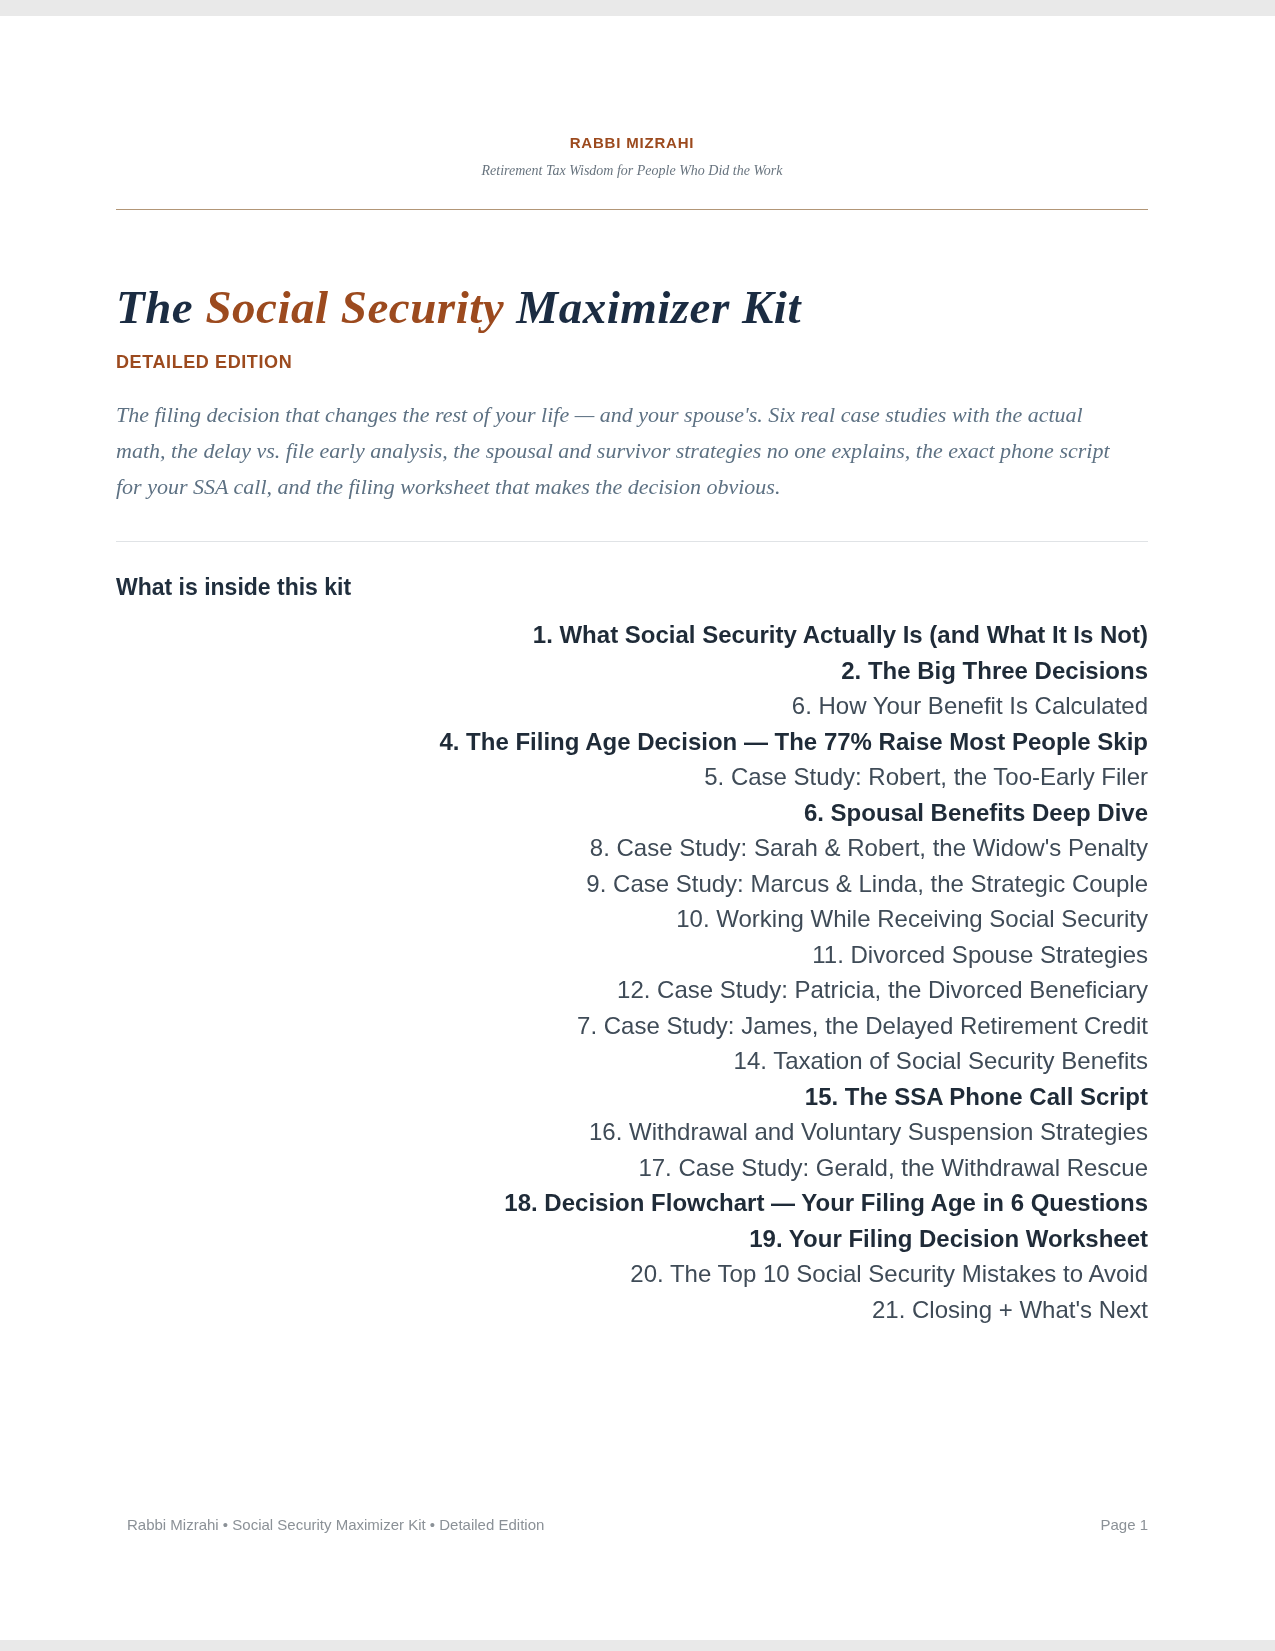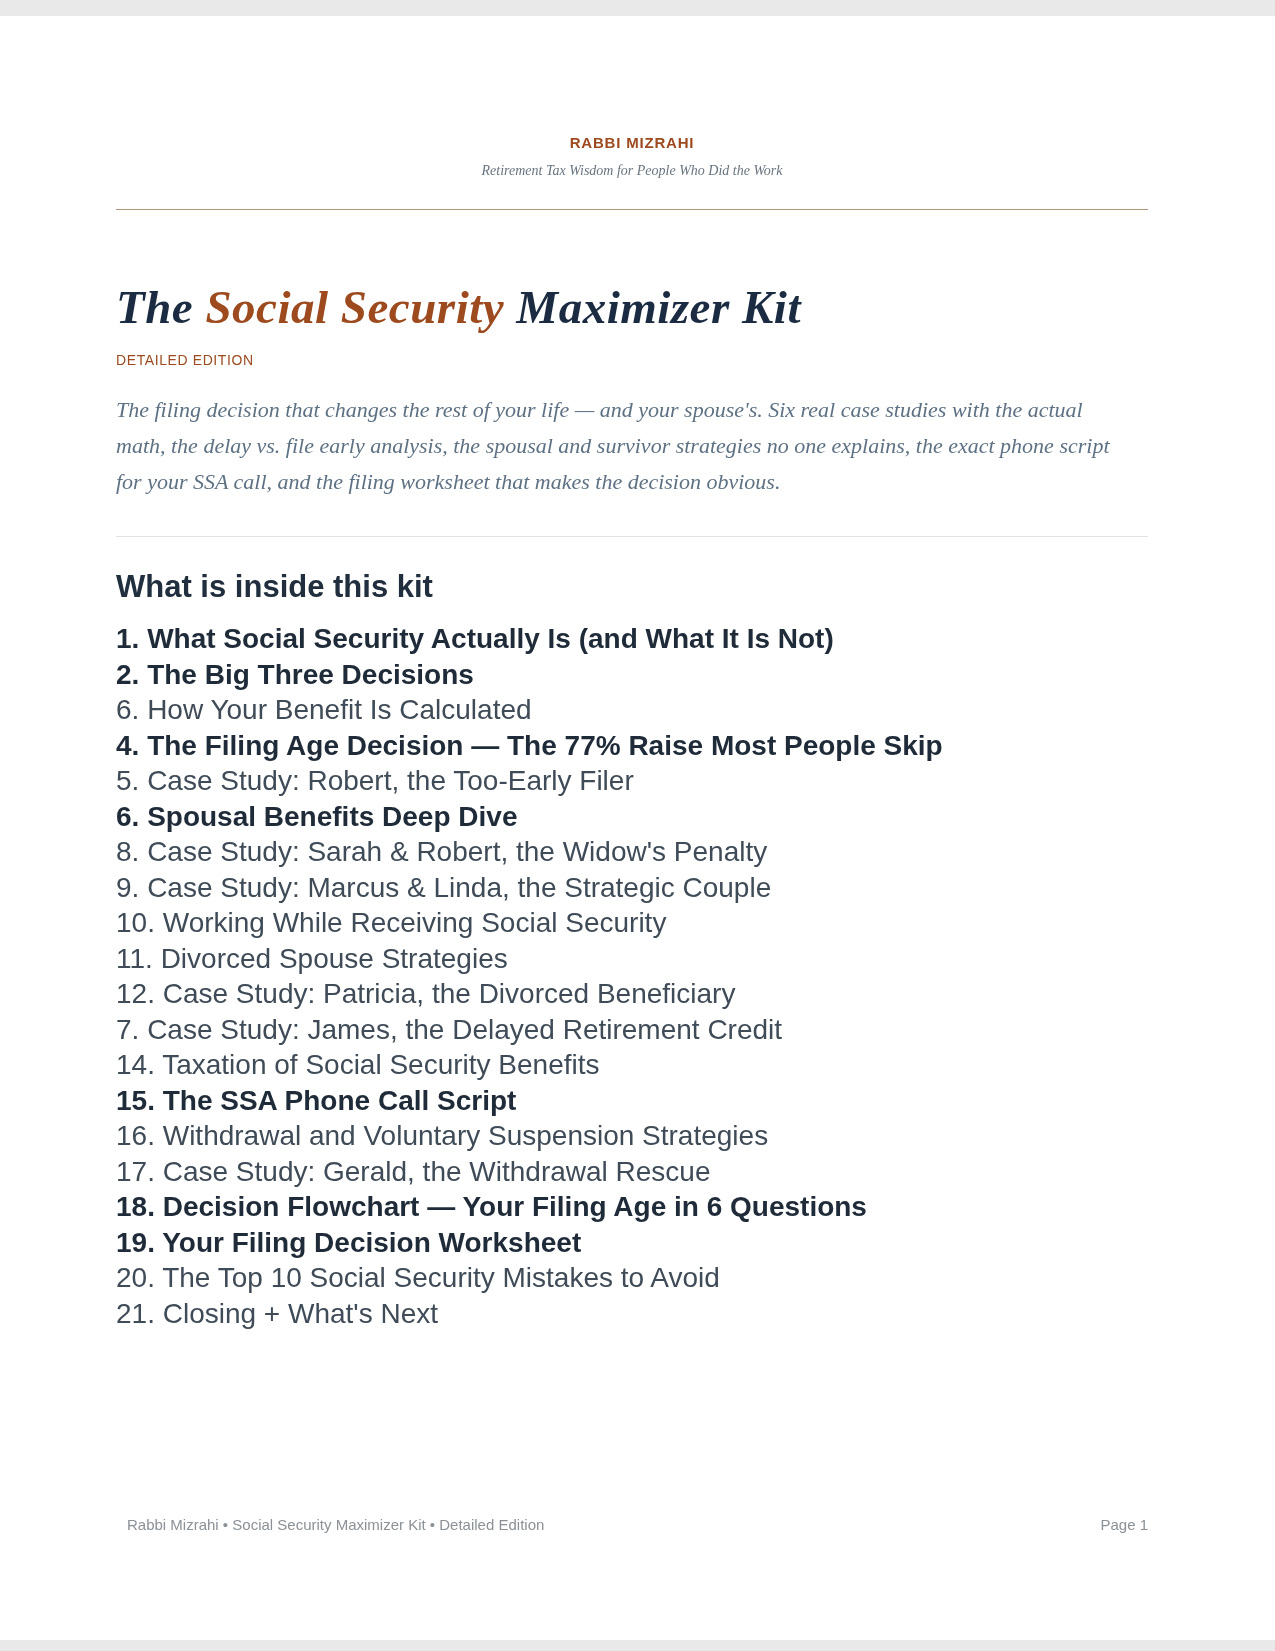--- a/index.html
+++ b/index.html
@@ -42,48 +42,49 @@
     font-weight: bold;
     font-size: 47px;
     line-height: 1.15;
     color: var(--navy, #1b2c42);
     letter-spacing: 0.5px;
   }
   .title .accent { color: var(--accent, #9c4a1e); }
 
   .edition {
     margin-top: 18px;
-    font-size: 14px;
-    font-weight: normal;
+    font-size: 18px;
+    font-weight: bold;
     letter-spacing: 0.6px;
     color: var(--accent, #9c4a1e);
   }
 
   .subtitle {
     margin-top: 24px;
     font-family: "Liberation Serif", serif;
     font-style: italic;
     font-size: 22px;
     line-height: 36px;
     color: var(--subtitle, #5d7183);
     max-width: 1021px;
   }
 
   .toc-heading {
     margin-top: 32px;
-    font-size: 31px;
+    font-size: 23px;
     font-weight: bold;
     color: var(--heading, #202e3d);
   }
 
   .toc-list { margin-top: 16px; }
   .toc-item {
-    font-size: 28px;
+    font-size: 24px;
     line-height: 35.5px;
     color: var(--text, #3f4b57);
+    text-align: right;
   }
   .toc-item.bold {
     font-weight: bold;
     color: var(--text-bold, #1f2b38);
   }
 
   .doc-footer {
     position: absolute;
     left: 127px;
     right: 127px;

